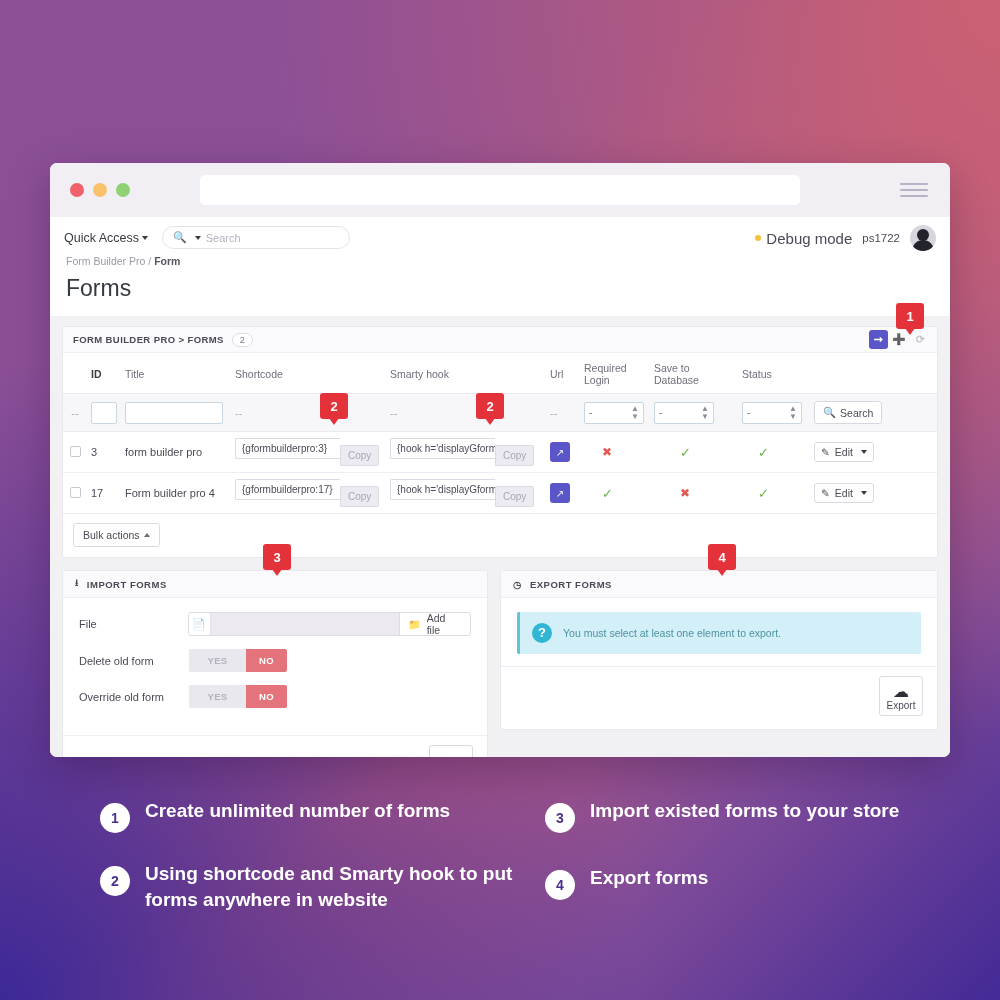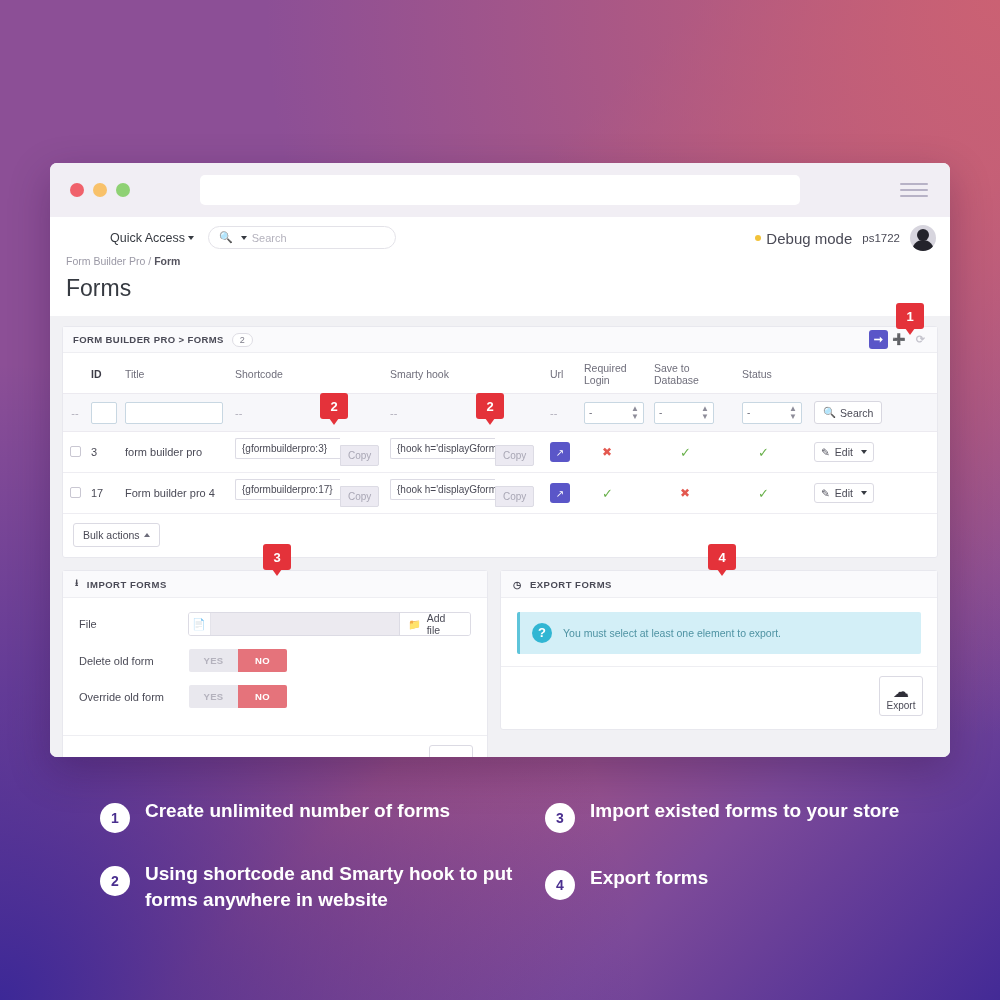--- a/index.html
+++ b/index.html
@@ -53,21 +53,21 @@
     position: absolute; left: 150px; width: 600px; height: 30px;
     background: #ffffff; border-radius: 5px;
   }
   .hamburger { position: absolute; right: 22px; display: flex; flex-direction: column; gap: 4px; }
   .hamburger span { display: block; width: 28px; height: 2px; background: #b7b2c6; border-radius: 2px; }
 
   
   .app-head { background: #ffffff; padding: 0 14px; position: relative; }
   .nav-row {
     display: flex; align-items: center;
-    height: 35px; padding-top: 6px; margin-left: 46px;
+    height: 35px; padding-top: 6px;
   }
   .quick-access {
     font-size: 12.5px; color: #363a41; margin-right: 14px; white-space: nowrap;
   }
   .caret-d { display:inline-block; width:0;height:0;border-left:3.5px solid transparent;border-right:3.5px solid transparent;border-top:4.5px solid #363a41; vertical-align: middle; margin-left: 3px;}
   .caret-u { display:inline-block; width:0;height:0;border-left:3.5px solid transparent;border-right:3.5px solid transparent;border-bottom:4.5px solid #6c6c7a; vertical-align: middle; margin-left: 4px;}
   .search-pill {
     display: flex; align-items: center; gap: 5px;
     width: 188px; height: 23px;
     border: 1px solid #e3e2e8; border-radius: 12px;
@@ -187,21 +187,21 @@
     font-size: 9.5px; letter-spacing: .5px; color: #4a4a56; font-weight: bold;
   }
   .panel-body { padding: 14px 16px; }
   .frow { display: flex; align-items: center; margin-bottom: 13px; }
   .flabel { width: 110px; font-size: 11px; color: #4a4a56; }
   .file-input { display: flex; align-items: center; border: 1px solid #dcdbe4; border-radius: 3px; overflow: hidden; }
   .file-icon { width: 22px; height: 22px; display:flex; align-items:center; justify-content:center; font-size:11px; color:#2f2e38; background:#fff; border-right:1px solid #e4e3ea;}
   .file-field { width: 190px; height: 22px; background: #eceaf0; }
   .add-file { display: flex; align-items: center; gap: 5px; height: 22px; padding: 0 9px; font-size: 10.5px; color: #4a4a56; background: #fff; border-left: 1px solid #dcdbe4; }
   .toggle { display: flex; border-radius: 2px; overflow: hidden; width: 98px; font-size: 9.5px; font-weight: bold; letter-spacing: .4px; }
-  .toggle .t-yes { flex: 1; text-align: center; padding: 6px 0; background: #e9e8ee; color: #b4b2bd; }
+  .toggle .t-yes { flex: 1; text-align: center; padding: 6px 8px; background: #e9e8ee; color: #b4b2bd; }
   .toggle .t-no  { flex: 1; text-align: center; padding: 6px 0; background: #e5737b; color: #fff; }
   .panel-foot { border-top: 1px solid #eeeef2; display: flex; justify-content: flex-end; padding: 9px 14px; }
   .big-btn {
     width: 44px; border: 1px solid #dbdae3; border-radius: 3px; background: #fff;
     text-align: center; padding: 6px 0 4px 0;
   }
   .big-btn .gi { font-size: 16px; color: #2f2e38; line-height: 17px; }
   .big-btn .gl { font-size: 10px; color: #4a4a56; }
   .alert {
     display: flex; align-items: center; gap: 11px;

